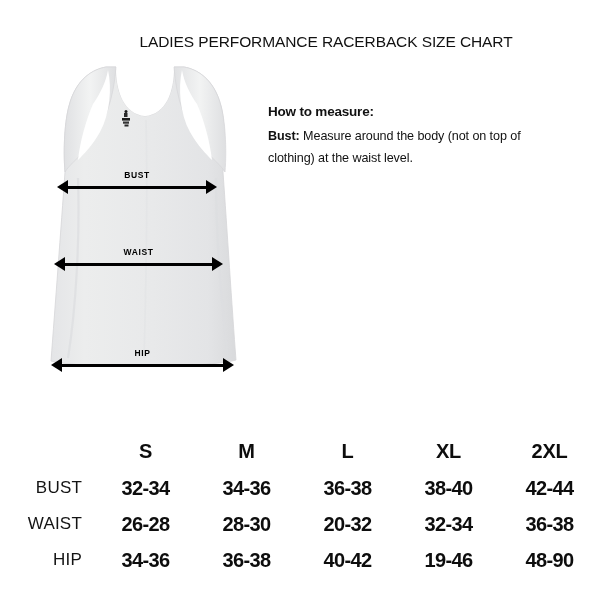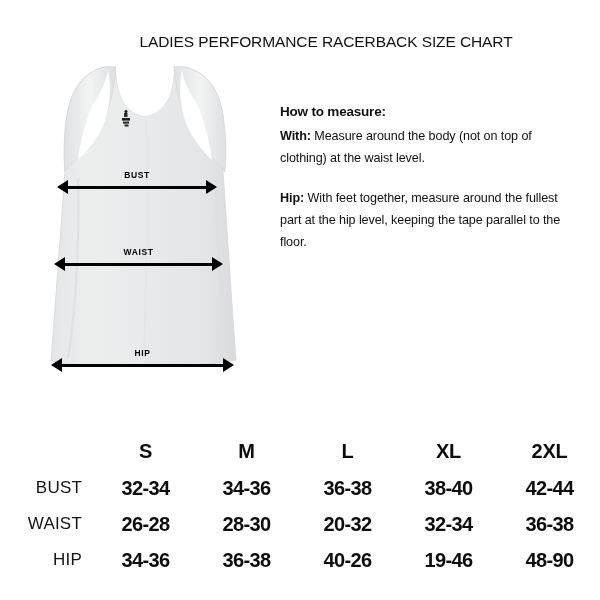--- a/index.html
+++ b/index.html
@@ -84,21 +84,21 @@
     border-left: 11px solid #000000;
   }
 
   #arrow-bust  { left: 57px;  top: 172px; width: 160px; }
   #arrow-waist { left: 54px;  top: 249px; width: 169px; }
   #arrow-hip   { left: 51px;  top: 350px; width: 183px; }
 
   
   .howto {
     position: absolute;
-    left: 280px;
+    left: 268px;
     top: 104px;
     width: 294px;
   }
   .howto-heading {
     font-size: 13.5px;
     font-weight: 700;
     color: #111111;
     margin-bottom: 7px;
     letter-spacing: -0.2px;
   }
@@ -247,26 +247,23 @@
   <span class="arrow-head left"></span>
   <span class="arrow-line"></span>
   <span class="arrow-head right"></span>
 </div>
 
 <div class="howto">
   <div class="howto-heading">How to measure:</div>
 
 
   <p class="howto-para no-justify">
-    <span class="lead">With:</span><span> Measure around the body (not on top of clothing) at the waist level.</span>
+    <span class="lead">Bust:</span><span> Measure around the body (not on top of clothing) at the waist level.</span>
   </p>
 
-  <p class="howto-para no-justify">
-    <span class="lead">Hip:</span><span> With feet together, measure around the fullest part at the hip level, keeping the tape parallel to the floor.</span>
-  </p>
 </div>
 
 <table class="size-table">
   <colgroup>
     <col class="col-label">
     <col class="col-size">
       <col class="col-size">
       <col class="col-size">
     <col class="col-size">
       <col class="col-size">
@@ -295,18 +292,18 @@
       <td class="size-value">26-28</td>
       <td class="size-value">28-30</td>
       <td class="size-value">20-32</td>
       <td class="size-value">32-34</td>
       <td class="size-value">36-38</td>
     </tr>
     <tr>
       <td class="row-label">HIP</td>
       <td class="size-value">34-36</td>
       <td class="size-value">36-38</td>
-      <td class="size-value">40-26</td>
+      <td class="size-value">40-42</td>
       <td class="size-value">19-46</td>
       <td class="size-value">48-90</td>
     </tr>
   </tbody>
 </table>
 
 </body></html>

